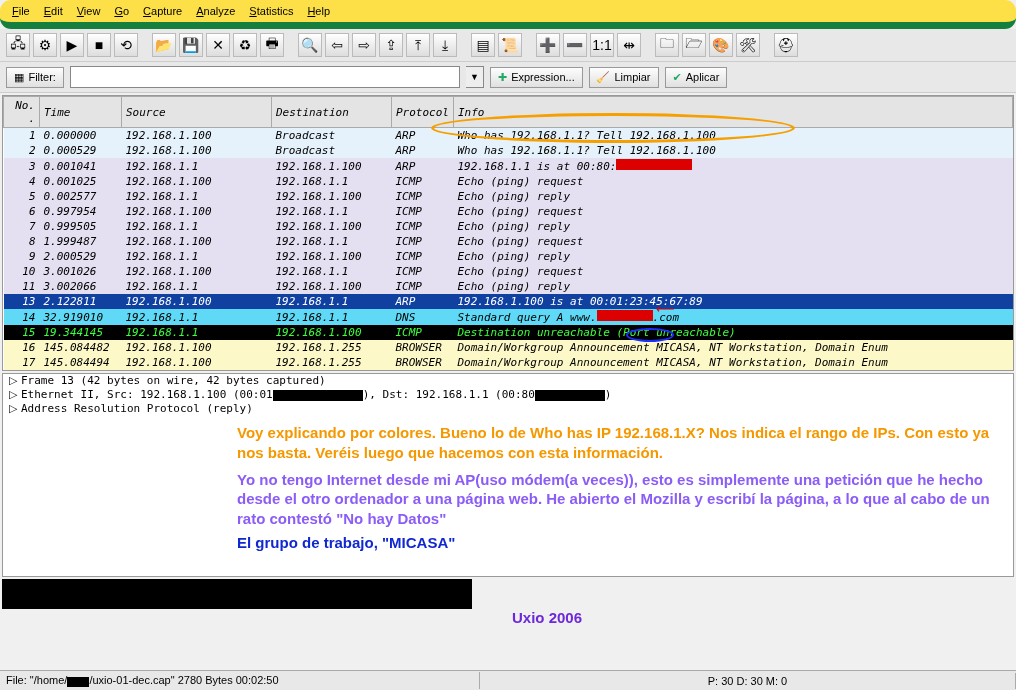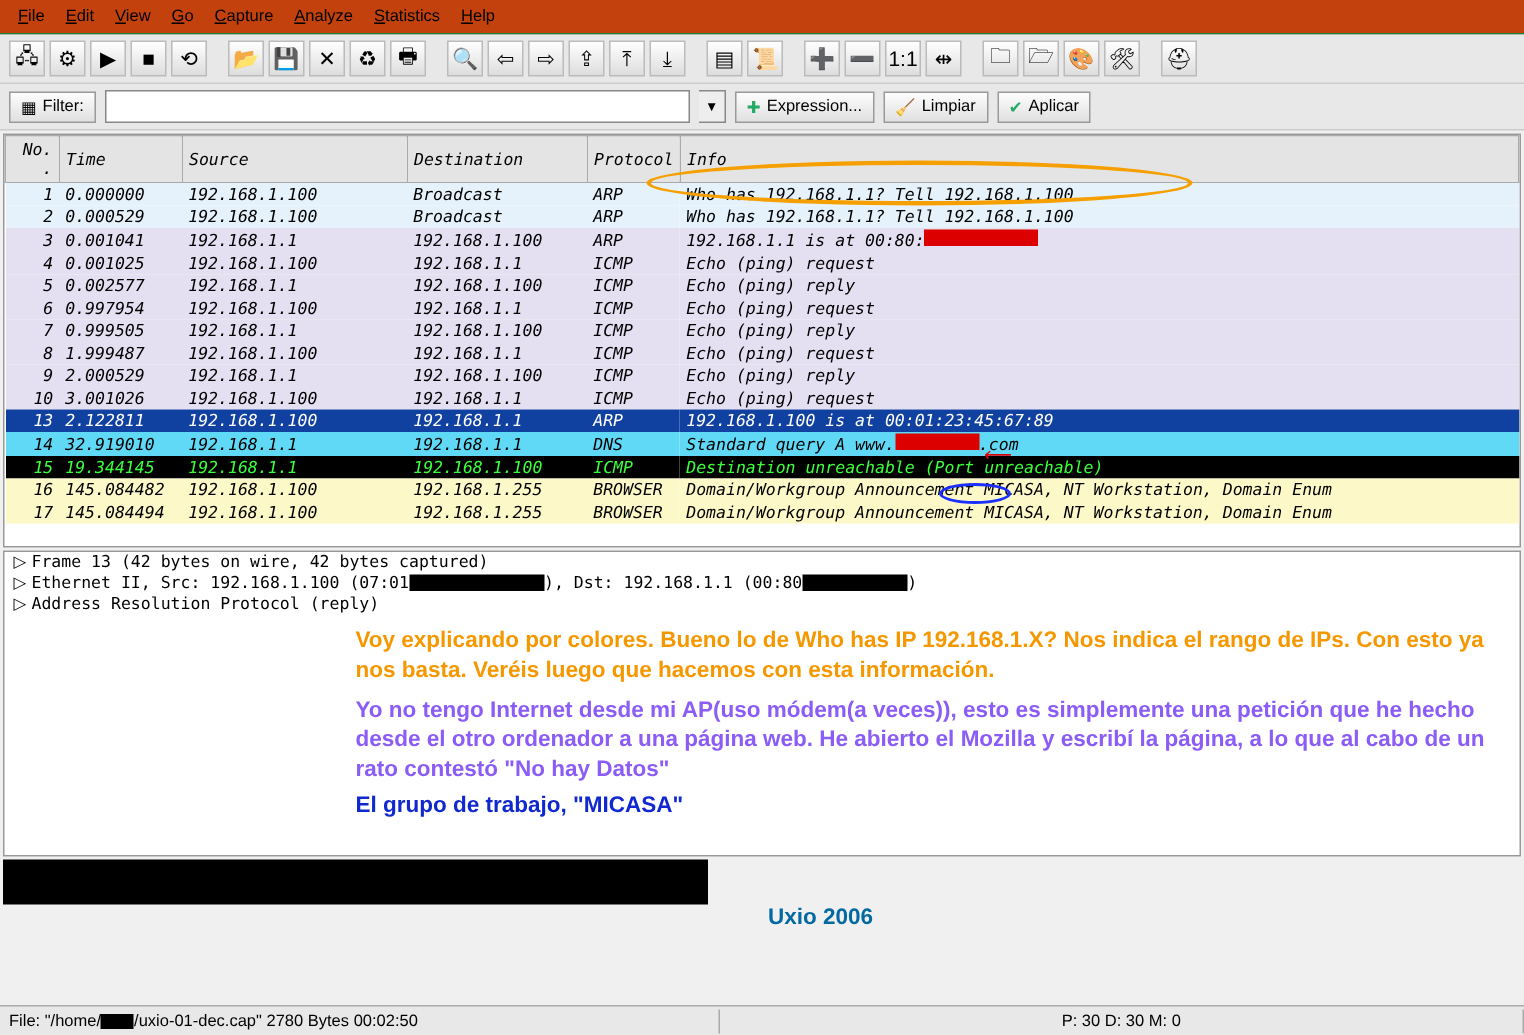--- a/index.html
+++ b/index.html
@@ -1,17 +1,17 @@
 <!DOCTYPE html>
 <html><head>
 <meta charset="utf-8">
 <style>
 * { box-sizing: border-box; margin: 0; padding: 0; }
 body { font-family: sans-serif; font-size: 11px; background: #f0f0f0; width: 1016px; height: 690px; overflow: hidden; }
-.menubar { background: #c2410c; padding: 3px 6px; border-bottom: 1px solid #15803d; display: flex; gap: 2px; }
+.menubar { background: #fde047; padding: 3px 6px; border-bottom: 7px solid #15803d; display: flex; gap: 2px; border-radius: 11px; }
 .menu-item { padding: 2px 6px; cursor: pointer; }
 .menu-item u { text-decoration: underline; }
 .toolbar { background: #e8e8e8; padding: 4px 6px; border-bottom: 1px solid #ccc; display: flex; gap: 3px; align-items: center; }
 .tb-btn { width: 24px; height: 24px; border: 1px solid #bbb; background: linear-gradient(#fff,#ddd); display: flex; align-items: center; justify-content: center; cursor: pointer; font-size: 14px; }
 .tb-sep { width: 8px; }
 .filterbar { background: #e8e8e8; padding: 4px 6px; border-bottom: 1px solid #ccc; display: flex; gap: 6px; align-items: center; }
 .filterbar .fbtn { border: 1px solid #999; background: linear-gradient(#fdfdfd,#e0e0e0); padding: 3px 7px; display: flex; align-items: center; gap: 4px; cursor: pointer; }
 .filterbar input { flex: 0 0 390px; height: 22px; border: 1px solid #888; padding: 2px; }
 .drop { width: 18px; height: 22px; border: 1px solid #888; border-left: none; background: #eee; display:flex; align-items:center; justify-content:center; font-size:9px; }
 .packet-pane { background: #fff; border: 1px solid #999; margin: 2px 2px 0 2px; height: 276px; overflow-y: auto; position: relative; font-style: italic; }
@@ -35,21 +35,21 @@
 .arrow-red { position:absolute; color:#d00; font-size:13px; pointer-events:none; }
 .detail-pane { background:#fff; border:1px solid #999; margin:2px; height: 204px; padding: 0 6px; font-family: "DejaVu Sans Mono", monospace; font-size: 11px; }
 .detail-line { margin-bottom: 1px; }
 .tri { font-family: sans-serif; display:inline-block; width:12px; }
 .black-bar { display:inline-block; background:#000; vertical-align:middle; }
 .anno-orange { color:#f59800; font-family: Arial,sans-serif; font-size: 15px; font-weight: bold; margin: 8px 2px 6px 2px; line-height:1.35; }
 .anno-red { color:#8b5cf6; font-family: Arial,sans-serif; font-size:15px; font-weight:bold; margin: 6px 2px; line-height:1.3; }
 .anno-blue { color:#1028d0; font-family: Arial,sans-serif; font-size:15px; font-weight:bold; margin: 6px 2px; }
 .bottom-block { margin: 2px; }
 .big-black { background:#000; height:30px; width:470px; }
-.uxio { color:#0369a1; font-family: Arial,sans-serif; font-weight:bold; font-size:15px; position:absolute; left:510px; }
+.uxio { color:#6d28d9; font-family: Arial,sans-serif; font-weight:bold; font-size:15px; position:absolute; left:510px; }
 .statusbar { position:absolute; bottom:0; left:0; right:0; background:#e8e8e8; border-top:1px solid #aaa; display:flex; font-size:11px; height:20px; align-items:center; }
 .status-cell { border-right:1px solid #aaa; padding: 2px 6px; }
 .status-cell.a { flex: 0 0 480px; }
 .status-cell.b { flex: 1; text-align: center; }
 </style>
 </head>
 <body>
 
 <div class="menubar" id="menubar">
     <div class="menu-item"><u>F</u>ile</div>
@@ -205,20 +205,28 @@
           <td>Echo (ping) reply</td>
         </tr>
         <tr class="row-lavender">
           <td class="c-no">10</td>
           <td class="c-time">3.001026</td>
           <td class="c-src">192.168.1.100</td>
           <td class="c-dst">192.168.1.1</td>
           <td class="c-proto">ICMP</td>
           <td>Echo (ping) request</td>
         </tr>
+        <tr class="row-lavender">
+          <td class="c-no">11</td>
+          <td class="c-time">3.002066</td>
+          <td class="c-src">192.168.1.1</td>
+          <td class="c-dst">192.168.1.100</td>
+          <td class="c-proto">ICMP</td>
+          <td>Echo (ping) reply</td>
+        </tr>
         <tr class="row-selected">
           <td class="c-no">13</td>
           <td class="c-time">2.122811</td>
           <td class="c-src">192.168.1.100</td>
           <td class="c-dst">192.168.1.1</td>
           <td class="c-proto">ARP</td>
           <td>192.168.1.100 is at 00:01:23:45:67:89</td>
         </tr>
         <tr class="row-cyan">
           <td class="c-no">14</td>
@@ -254,21 +262,21 @@
         </tr>
       </tbody>
   </table>
   <div class="circle-anno" style="left:428px; top:17px; width:364px; height:30px;"></div>
   <div class="arrow-red" style="left:652px; top:205px;">⟵</div>
   <div class="ellipse-blue" style="left:623px; top:232px; width:48px; height:14px;"></div>
 </div>
 
 <div class="detail-pane">
   <div class="detail-line"><span class="tri">▷</span><span>Frame 13 (42 bytes on wire, 42 bytes captured)</span></div>
-  <div class="detail-line"><span class="tri">▷</span><span>Ethernet II, Src: 192.168.1.100 (07:01</span><span class="black-bar" style="width:90px;height:11px;"></span><span>), Dst: 192.168.1.1 (00:80</span><span class="black-bar" style="width:70px;height:11px;"></span><span>)</span></div>
+  <div class="detail-line"><span class="tri">▷</span><span>Ethernet II, Src: 192.168.1.100 (00:01</span><span class="black-bar" style="width:90px;height:11px;"></span><span>), Dst: 192.168.1.1 (00:80</span><span class="black-bar" style="width:70px;height:11px;"></span><span>)</span></div>
   <div class="detail-line"><span class="tri">▷</span><span>Address Resolution Protocol (reply)</span></div>
 
   <div style="margin-left:226px;">
     <div class="anno-orange">Voy explicando por colores. Bueno lo de Who has IP 192.168.1.X? Nos indica el rango de IPs. Con esto ya nos basta. Veréis luego que hacemos con esta información.</div>
     <div class="anno-red">Yo no tengo Internet desde mi AP(uso módem(a veces)), esto es simplemente una petición que he hecho desde el otro ordenador a una página web. He abierto el Mozilla y escribí la página, a lo que al cabo de un rato contestó "No hay Datos"</div>
     <div class="anno-blue">El grupo de trabajo, "MICASA"</div>
   </div>
 </div>
 
 <div class="bottom-block" style="position:relative; height:48px;">

